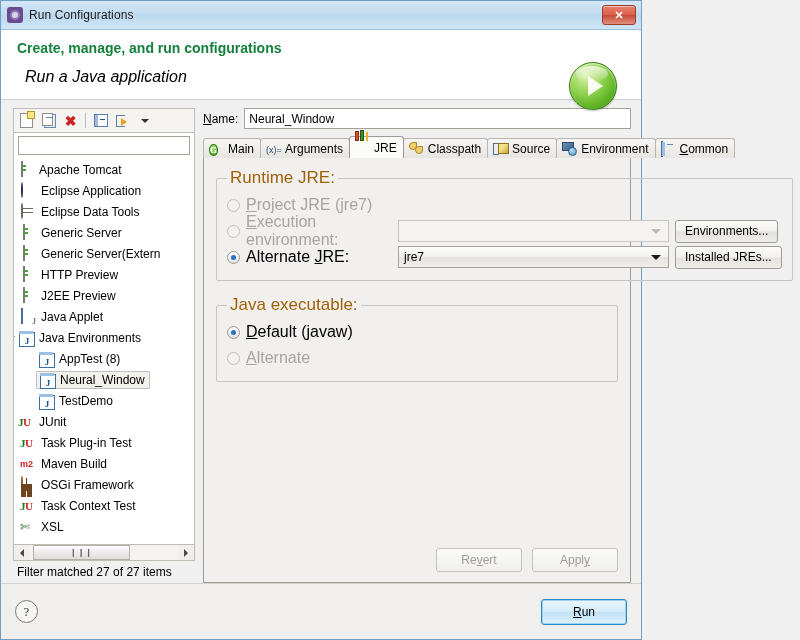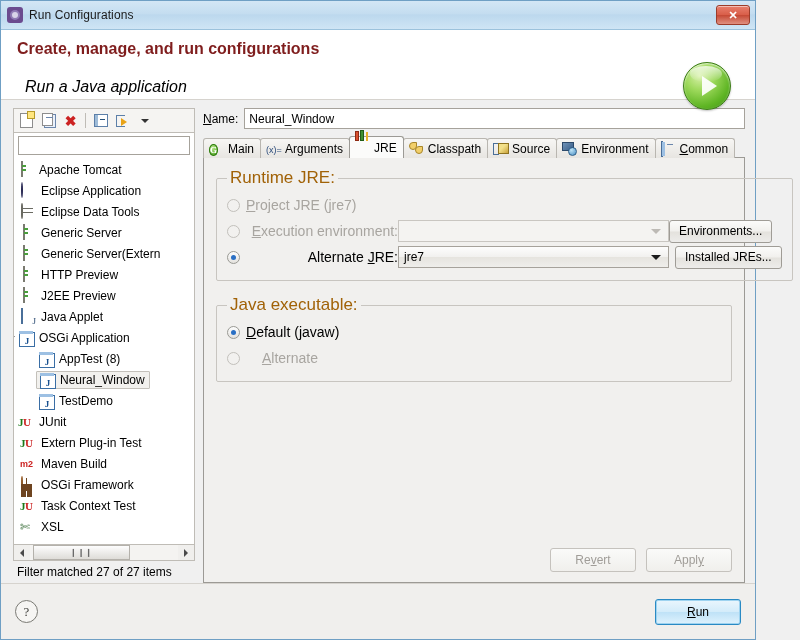--- a/index.html
+++ b/index.html
@@ -14,21 +14,21 @@
     color: #000;
     background: #f0f0f0;
     overflow: hidden;
     -webkit-font-smoothing: antialiased;
   }
 
   
   .window {
     position: absolute;
     left: 0; top: 0;
-    width: 756px;
+    width: 642px;
     height: 640px;
     box-sizing: border-box;
     border: 1px solid #6f9fc4;
     background: #f0f0f0;
     display: flex;
     flex-direction: column;
   }
 
   
   .titlebar {
@@ -93,24 +93,24 @@
   
   .header {
     flex: 0 0 70px;
     background: #ffffff;
     border-bottom: 1px solid #d6d3ce;
     position: relative;
     padding: 10px 0 0 16px;
     box-sizing: border-box;
   }
   .header-title {
-    font-size: 16px;
+    font-size: 14px;
     font-weight: bold;
-    color: #7f1d1d;
-    margin-bottom: 20px;
+    color: #15803d;
+    margin-bottom: 12px;
   }
   .header-sub {
     font-size: 16px;
     color: #000;
     padding-left: 8px;
     font-style: italic;
   }
   .run-badge {
     position: absolute;
     right: 24px;
@@ -773,21 +773,21 @@
     position: absolute;
     left: 3px; top: 3px;
     width: 5px; height: 5px;
     border-radius: 50%;
     background: #2a6fc4;
   }
   .radio.disabled {
     border-color: #c2c0bb;
     background: #f2f1ef;
   }
-  .rlabel { font-size: 14px; color: #000; text-align: right; }
+  .rlabel { font-size: 16px; color: #000; }
   .rlabel.disabled { color: #a8a5a0; }
   .rlabel u { text-decoration: underline; }
 
   .combo {
     height: 22px;
     border: 1px solid #a6a29b;
     background: linear-gradient(to bottom, #fdfdfd 0%, #f2f1ef 48%, #e6e4df 52%, #efeeeb 100%);
     display: flex;
     align-items: center;
     box-sizing: border-box;
@@ -991,21 +991,21 @@
               <span class="tree-ico"><span class="ico-applet"></span></span>
               <span>Java Applet</span>
             </span>
           </div>
           <div class="tree-row indent0">
             <span class="twisty open"></span>
             <span class="tree-label-wrap">
               <span class="tree-ico">
                 <span class="ico-javaapp"></span>
               </span>
-              <span>OSGi Application</span>
+              <span>Java Environments</span>
             </span>
           </div>
           <div class="tree-row indent1">
             <span class="tree-label-wrap">
               <span class="tree-ico">
                 <span class="ico-javaapp"></span>
               </span>
               <span>AppTest (8)</span>
             </span>
           </div>
@@ -1028,21 +1028,21 @@
           <div class="tree-row indent0">
             <span class="twisty closed"></span>
             <span class="tree-label-wrap">
               <span class="tree-ico"><span class="ico-junit"><span class="ju-j">J</span><span class="ju-u">U</span></span></span>
               <span>JUnit</span>
             </span>
           </div>
           <div class="tree-row indent0">
             <span class="tree-label-wrap">
               <span class="tree-ico"><span class="ico-junit"><span class="ju-j">J</span><span class="ju-u">U</span></span></span>
-              <span>Extern Plug-in Test</span>
+              <span>Task Plug-in Test</span>
             </span>
           </div>
           <div class="tree-row indent0">
             <span class="tree-label-wrap">
               <span class="tree-ico"><span class="ico-m2">m2</span></span>
               <span>Maven Build</span>
             </span>
           </div>
           <div class="tree-row indent0">
             <span class="tree-label-wrap">
@@ -1125,21 +1125,21 @@
             <span class="rlabel disabled"><u>P</u>roject JRE (jre7)</span>
           </div>
 
           <div class="row">
             <span class="radio disabled"></span>
             <span class="rlabel disabled" style="width:152px"><u>E</u>xecution environment:</span>
             <div class="combo disabled" style="width:271px">
               <span></span>
               <span class="combo-arrow"></span>
             </div>
-            <button class="btn" style="">Environments...</button>
+            <button class="btn" style="margin-left:6px">Environments...</button>
           </div>
 
           <div class="row">
             <span class="radio checked"></span>
             <span class="rlabel" style="width:152px">Alternate <u>J</u>RE:</span>
             <div class="combo" style="width:271px">
               <span>jre7</span>
               <span class="combo-arrow"></span>
             </div>
             <button class="btn" style="margin-left:6px">Installed JREs...</button>

